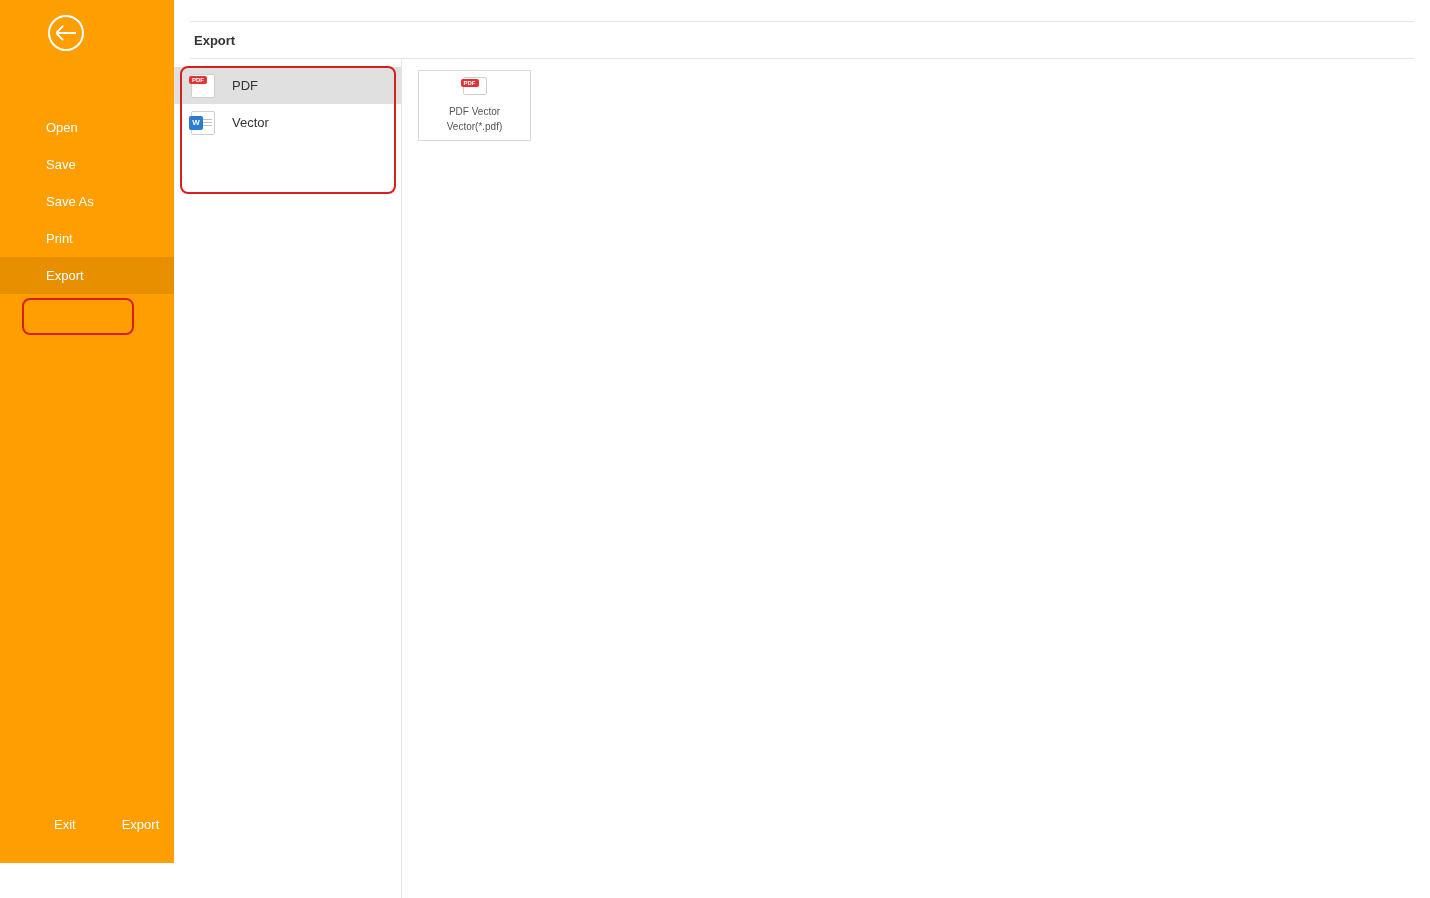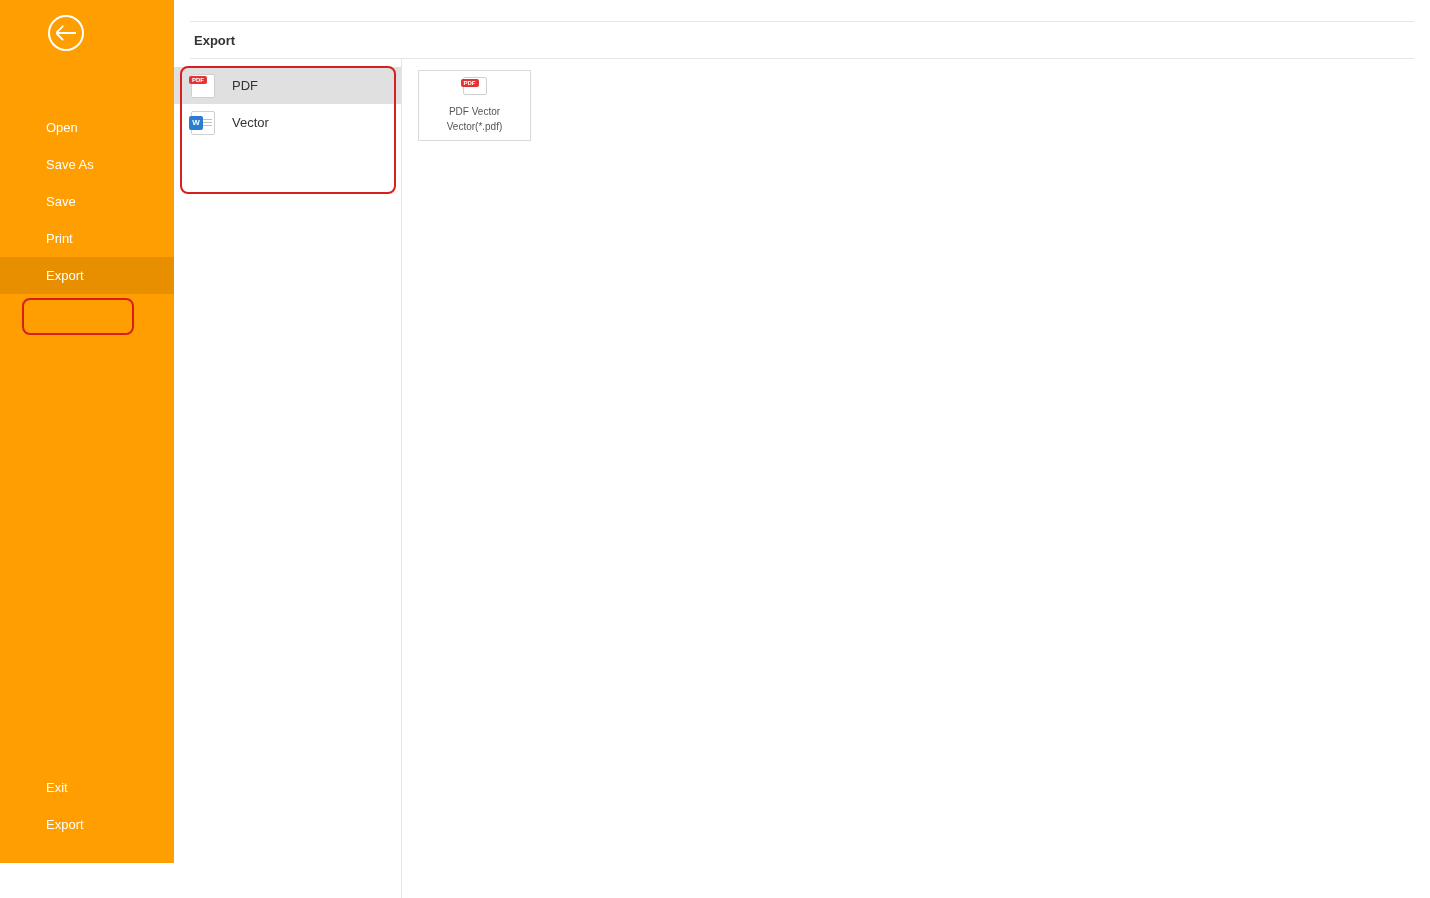--- a/index.html
+++ b/index.html
@@ -61,24 +61,23 @@
       top: 298px;
       width: 112px;
       height: 37px;
       border: 2px solid #d62020;
       border-radius: 8px;
       pointer-events: none;
     }
     .sidebar-bottom {
       position: absolute;
       bottom: 20px;
-      left: 0;
+      left: 8px;
       right: 0;
       display: flex;
-      flex-direction: column;
     }
     .main-area {
       flex: 1;
       display: flex;
       flex-direction: column;
     }
     .top-strip {
       height: 22px;
       border-bottom: 1px solid #e5e5e5;
       margin: 0 16px;
@@ -239,24 +238,24 @@
     <svg viewBox="0 0 24 16">
       <path d="M8 0 L0 8 L8 16 M0 8 L24 8" stroke="#ffffff" stroke-width="2.2" fill="none" stroke-linecap="round" stroke-linejoin="round"></path>
     </svg>
   </div>
 
   <div class="sidebar-main">
     <div class="sidebar-item">
       <span>Open</span>
     </div>
     <div class="sidebar-item">
+      <span>Save</span>
+    </div>
+    <div class="sidebar-item">
       <span>Save As</span>
-    </div>
-    <div class="sidebar-item">
-      <span>Save</span>
     </div>
     <div class="sidebar-item">
       <span>Print</span>
     </div>
     <div class="sidebar-item active">
       <span>Export</span>
     </div>
   </div>
 
   <div class="highlight-export"></div>

